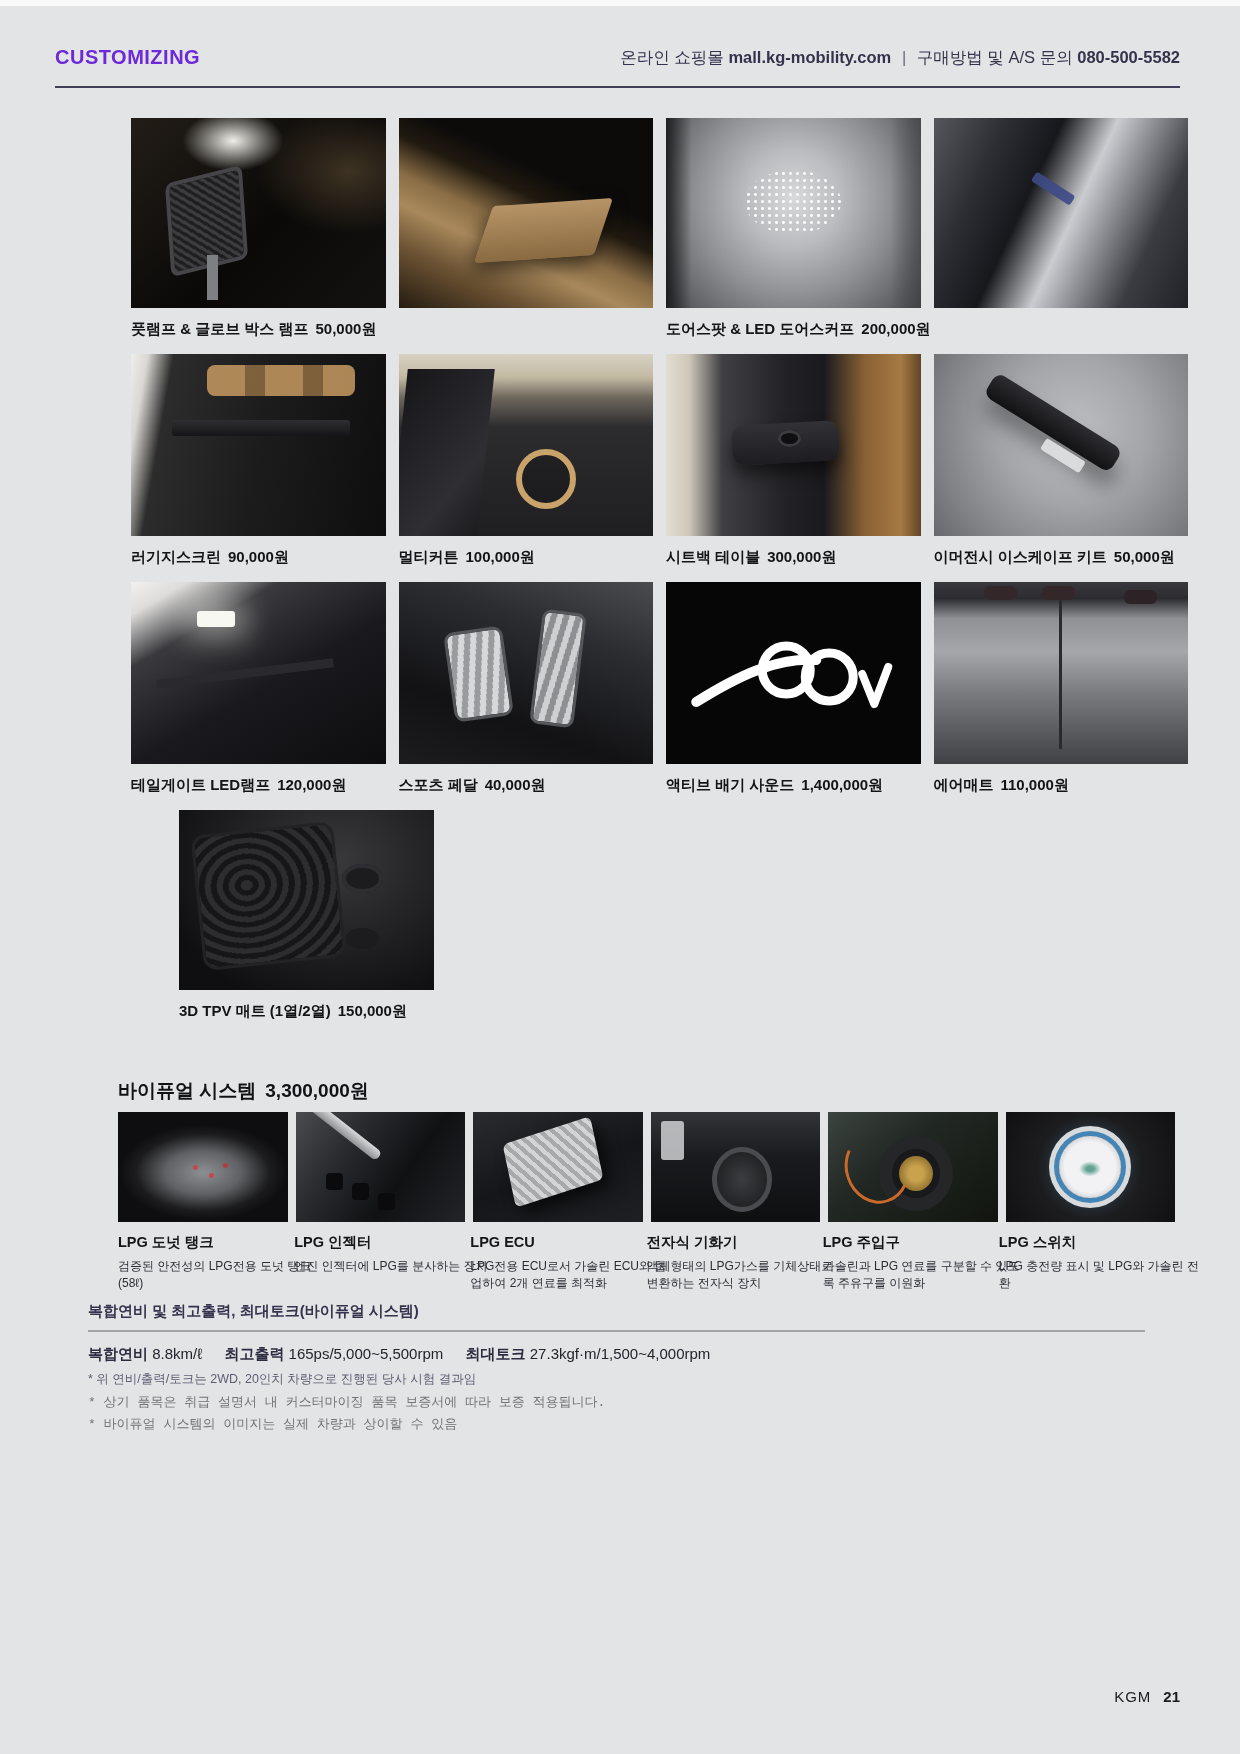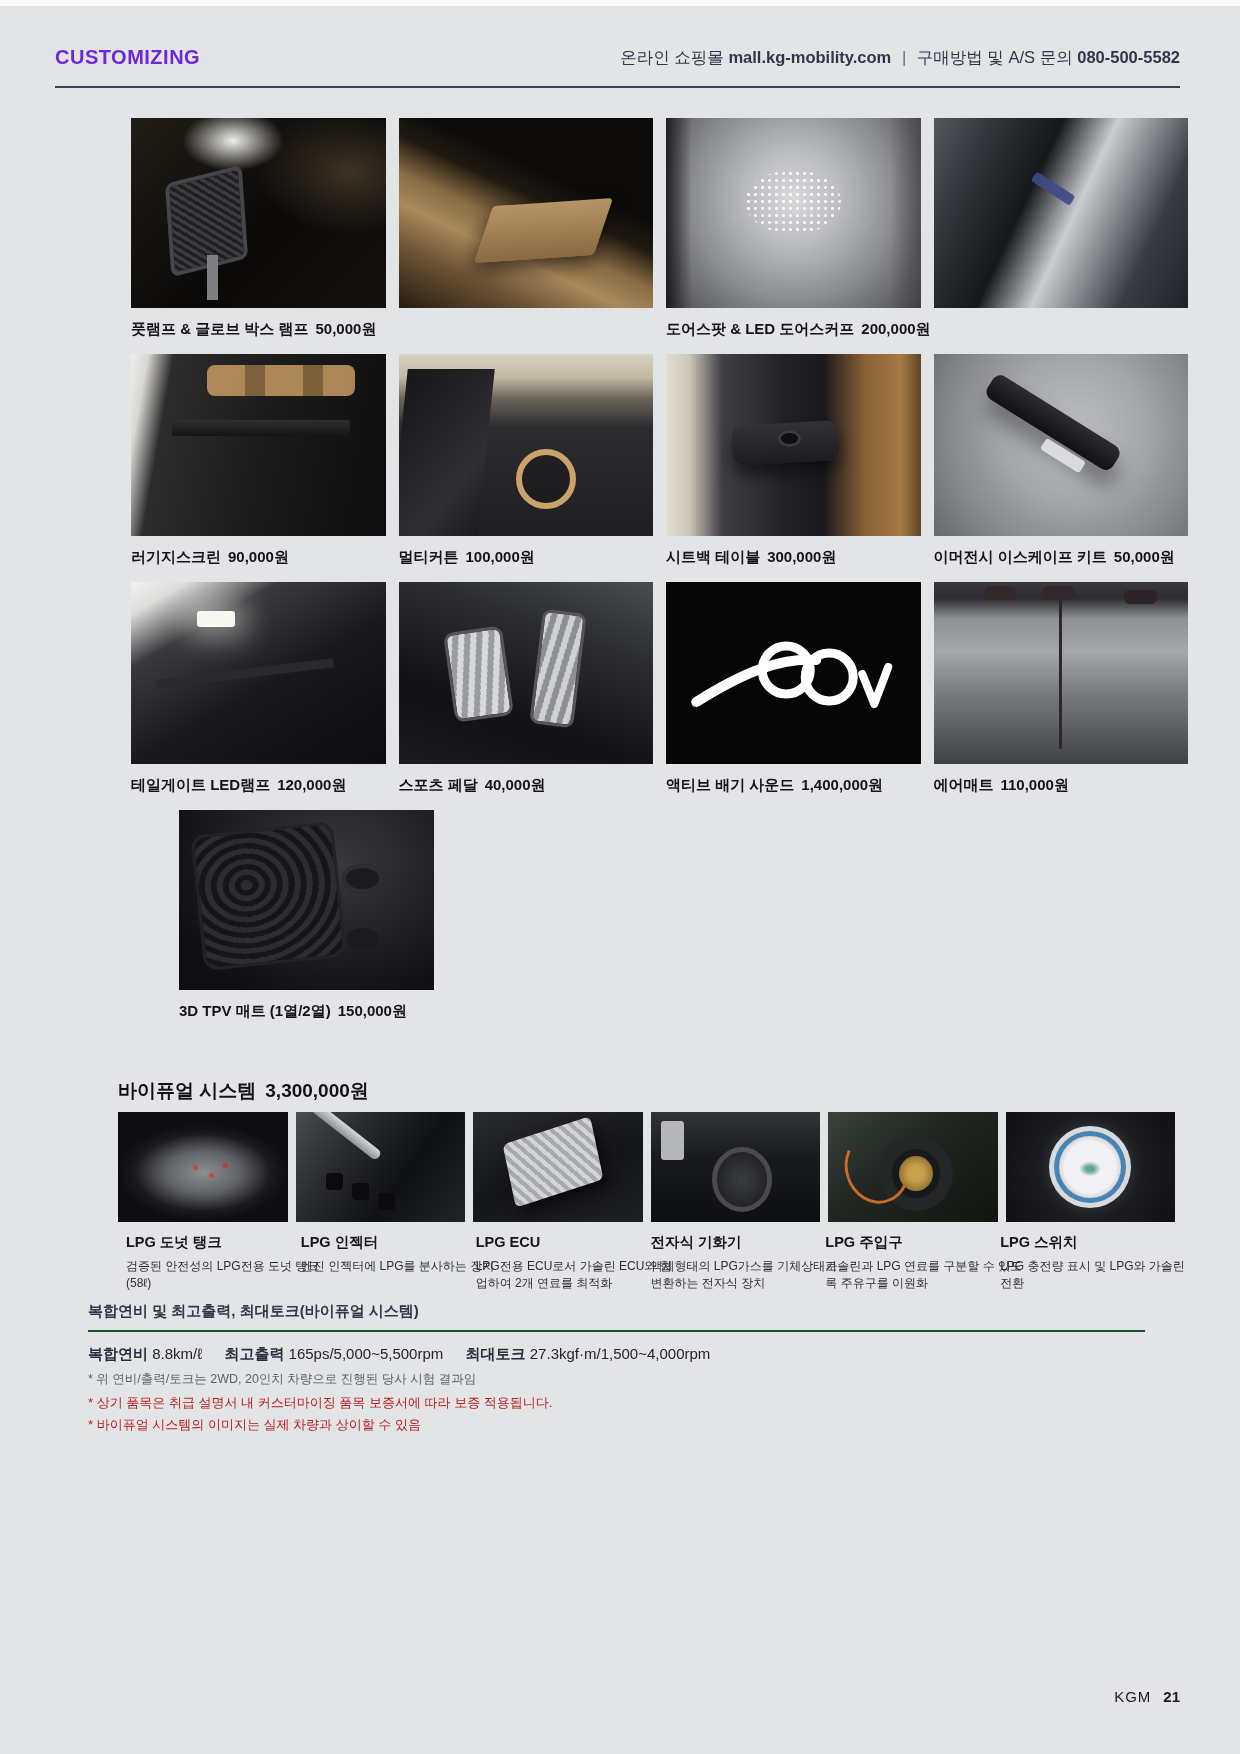--- a/index.html
+++ b/index.html
@@ -127,35 +127,35 @@
   .ph-switch::before{left:50%;top:50%;width:62px;height:62px;transform:translate(-50%,-50%);
     border-radius:50%;background:radial-gradient(#f2f2f4 58%,#cfd0d2 75%,#9ea0a3);
     box-shadow:0 0 0 5px #4585b5,0 0 0 10px #d9dadc,0 0 14px 10px rgba(70,130,180,.25);}
   .ph-switch::after{left:50%;top:50%;width:26px;height:18px;transform:translate(-50%,-40%);
     background:radial-gradient(#3f8f7a 20%,transparent 60%);opacity:.8;}
 
   
   .bifuel{position:absolute;left:88px;top:1078px;width:1057px;padding-left:30px;}
   .bifuel .bf-title{font-size:19px;font-weight:800;color:#121216;}
   .bifuel .bf-title .pr{margin-left:9px;}
-  .bf-caps{display:flex;margin-top:11px;margin-left:8px;}
+  .bf-caps{display:flex;margin-top:11px;}
   .bf-item{flex:1;position:relative;}
   .bf-item .nm{font-size:14.5px;font-weight:700;color:#15151a;line-height:18px;}
   .bf-item .desc{font-size:12px;line-height:17px;color:#2d2d34;margin-top:7px;width:114%;}
 
   
   .specs{position:absolute;left:88px;top:1302px;width:1057px;}
-  .specs .sp-head{font-size:15px;font-weight:700;color:#33334d;padding-bottom:9px;border-bottom:2px solid #14532d;}
+  .specs .sp-head{font-size:15px;font-weight:700;color:#33334d;padding-bottom:9px;border-bottom:2px solid #a3a3a3;}
   .specs .sp-line{margin-top:13px;font-size:15px;color:#23232b;}
   .specs .sp-line b{font-weight:700;color:#2c2c40;}
   .specs .sp-line .gap{display:inline-block;width:14px;}
   .specs .sp-note{margin-top:7px;font-size:12.5px;color:#5d5d72;}
 
   
-  .notes{position:absolute;left:88px;top:1392px;width:1057px;font-size:13px;line-height:22px;color:#b91c1c;}
+  .notes{position:absolute;left:88px;top:1392px;width:1057px;font-size:13px;line-height:22px;color:#737373;font-family:Liberation Mono, monospace;}
 
   
   .footer{position:absolute;right:60px;top:1688px;font-size:15px;color:#1c1c20;}
   .footer .brand{font-weight:400;letter-spacing:1px;}
   .footer .pg{font-weight:700;margin-left:12px;}
 </style>
 </head>
 <body>
 
 <div class="page">

